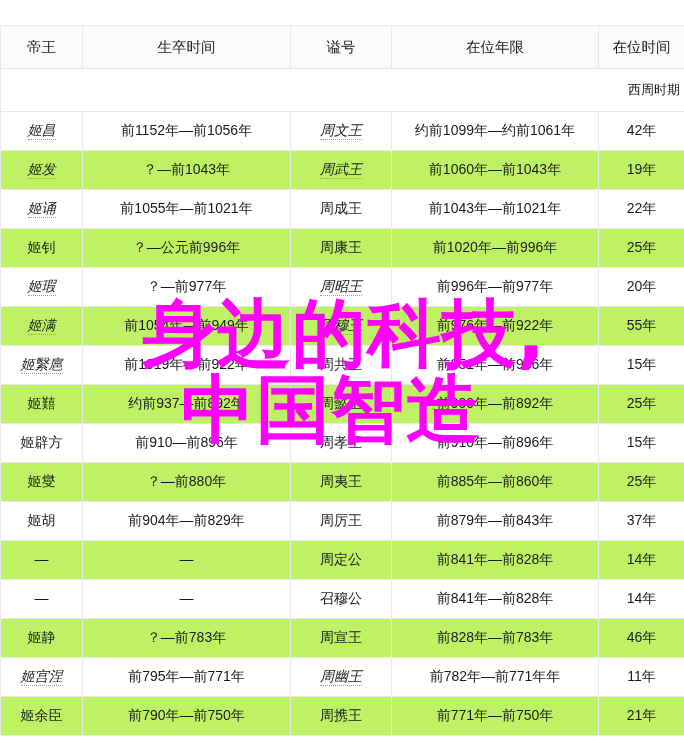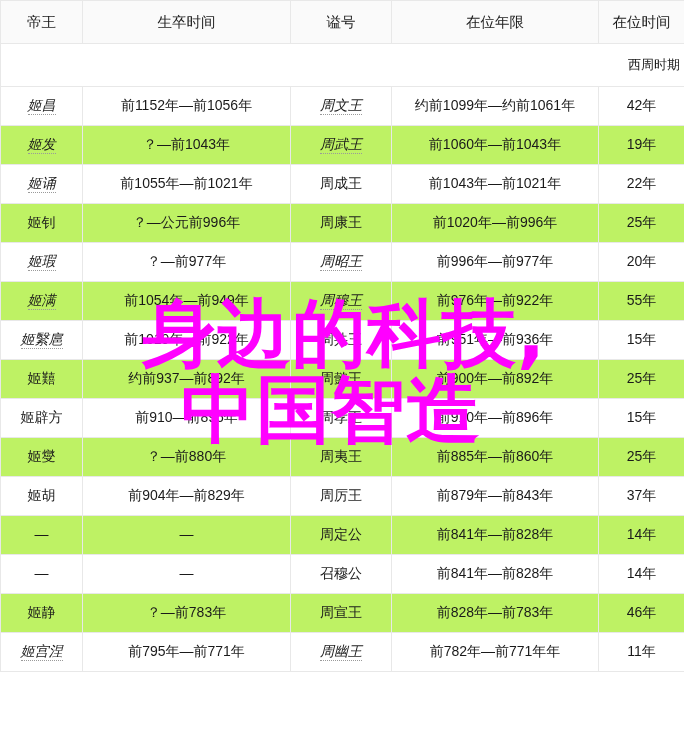--- a/index.html
+++ b/index.html
@@ -20,20 +20,21 @@
     width: 684px;
     height: 743px;
     overflow: hidden;
   }
 
   table.emperor-table {
     width: 684px;
     border-collapse: collapse;
     table-layout: fixed;
     font-size: 14px;
+    margin-top: 25px;
   }
 
   table.emperor-table col.c-name    { width: 82px; }
   table.emperor-table col.c-life    { width: 208px; }
   table.emperor-table col.c-posth   { width: 101px; }
   table.emperor-table col.c-reignyr { width: 207px; }
   table.emperor-table col.c-reigndu { width: 86px; }
 
   table.emperor-table th,
   table.emperor-table td {
@@ -226,20 +227,27 @@
           <td>前828年—前783年</td>
           <td>46年</td>
         </tr>
         <tr class="body-row">
           <td><span class="dotted">姬宫涅</span></td>
           <td>前795年—前771年</td>
           <td><span class="dotted">周幽王</span></td>
           <td>前782年—前771年年</td>
           <td>11年</td>
         </tr>
+        <tr class="body-row alt">
+          <td>姬余臣</td>
+          <td>前790年—前750年</td>
+          <td>周携王</td>
+          <td>前771年—前750年</td>
+          <td>21年</td>
+        </tr>
       </tbody>
   </table>
 
   <div id="watermark">
     <div class="wm-line line1" style="color: rgb(255, 0, 255);">身边的科技,</div>
     <div class="wm-line line2" style="color: rgb(255, 0, 255);">中国智造</div>
   </div>
 
 </div>
 

